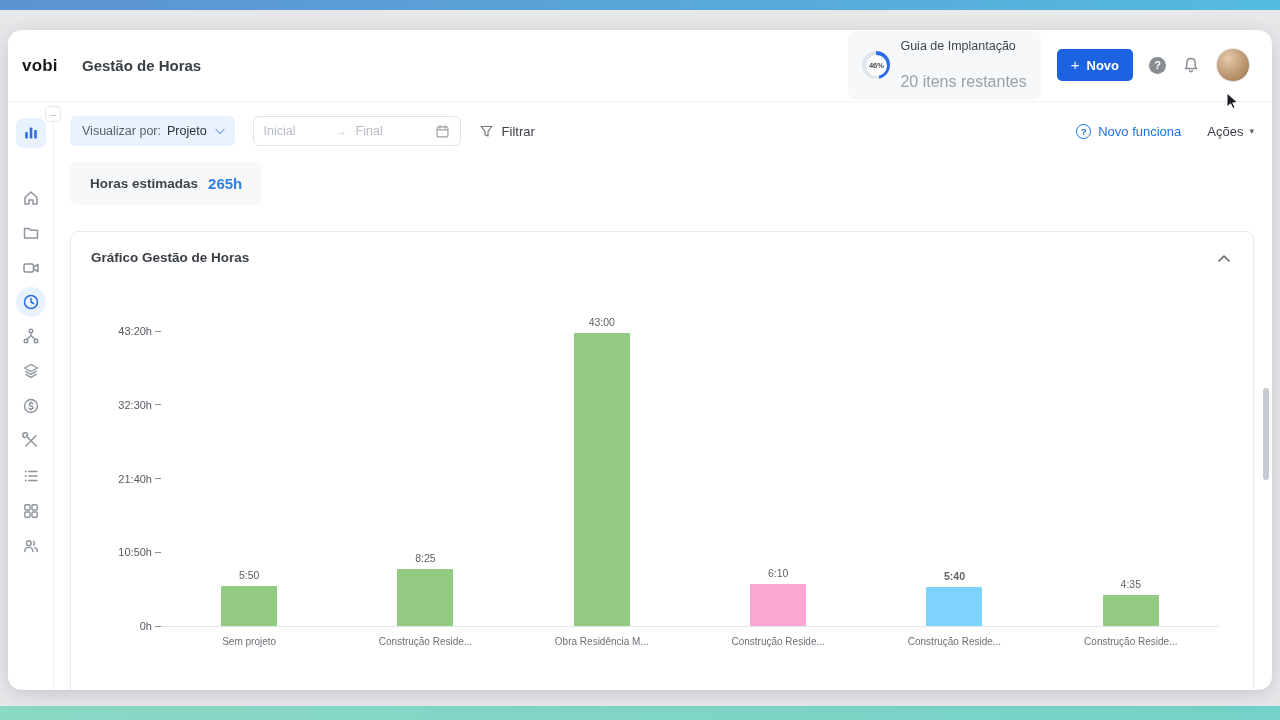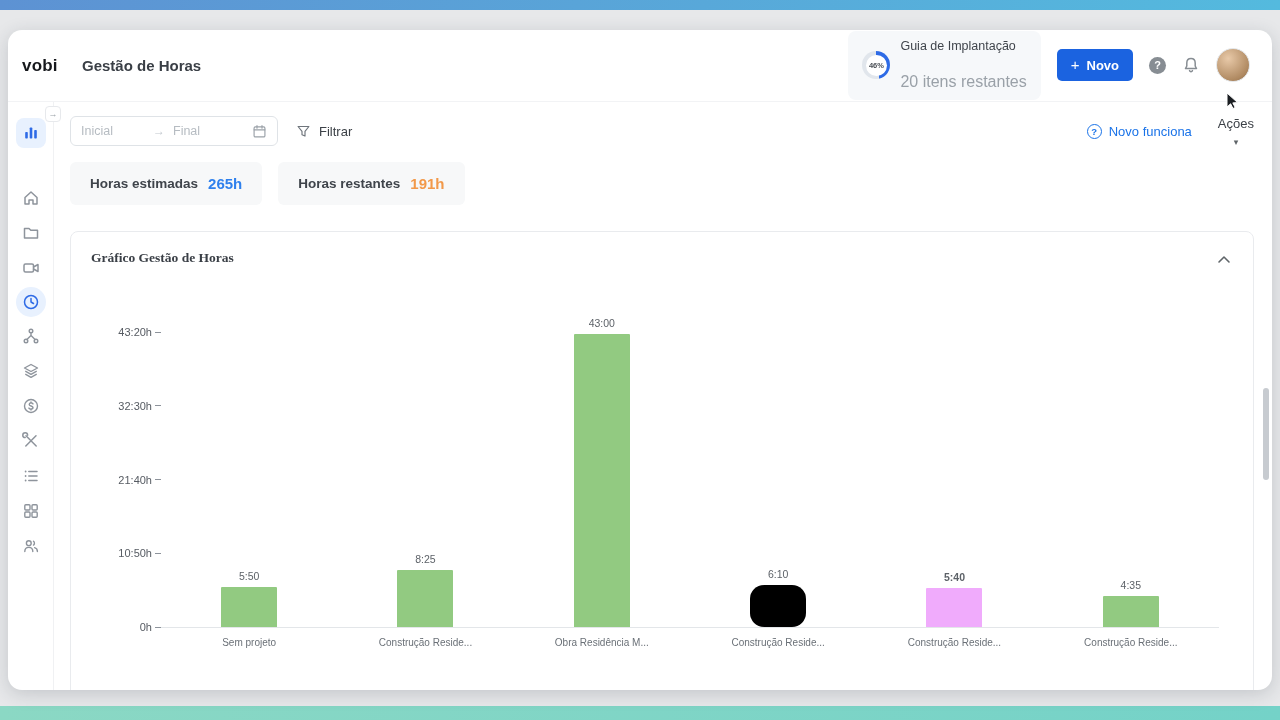--- a/index.html
+++ b/index.html
@@ -86,34 +86,34 @@
                 font-size: 13px; color: #3c4147; font-family: inherit; cursor: pointer; }
   .funnel { color: #6f757c; display: flex; }
 
   .toolbar-right { margin-left: auto; display: flex; align-items: center; gap: 26px; }
   .how-link { color: #1a73e8; font-size: 13px; display: flex; align-items: center; gap: 7px;
               text-decoration: none; cursor: pointer; }
   .q-circle { width: 15px; height: 15px; border-radius: 50%; border: 1.4px solid #1a73e8;
               color: #1a73e8; font-size: 9.5px; font-weight: 700; display: flex;
               align-items: center; justify-content: center; }
   .actions-btn { background: none; border: none; font-size: 13px; color: #3c4147;
-                 font-family: inherit; display: flex; align-items: center; gap: 6px; cursor: pointer; flex-direction: column; }
+                 font-family: inherit; display: flex; align-items: center; gap: 6px; cursor: pointer; }
   .caret { font-size: 9px; color: #5f6569; }
 
   
   .stats-row { display: flex; gap: 16px; margin-top: 8px; flex: none; }
   .stat-card { background: #f7f8f9; border-radius: 6px; padding: 13px 20px;
                display: flex; align-items: center; gap: 10px; }
   .stat-label { font-size: 13.5px; font-weight: 700; color: #3f444b; }
   .stat-value { font-size: 15px; font-weight: 700; }
 
   
   .chart-card { margin-top: 26px; border: 1px solid #e9ebee; border-radius: 8px;
                 padding: 18px 20px 28px; height: 530px; flex: none; }
-  .chart-head { display: flex; align-items: flex-end; justify-content: space-between; font-family: Liberation Serif, serif; }
+  .chart-head { display: flex; align-items: flex-end; justify-content: space-between; }
   .chart-title { font-size: 13.5px; font-weight: 700; color: #3a3f46; }
   .collapse-btn { background: none; border: none; color: #5f6569; cursor: pointer;
                   display: flex; padding: 2px; }
 
   .chart-plot { position: relative; height: 296px; margin: 66px 14px 0 70px;
                 border-bottom: 1px solid #e3e6e9; }
   .ytick { position: absolute; left: -70px; width: 70px; transform: translateY(50%);
            display: flex; align-items: center; justify-content: flex-end; gap: 3px;
            font-size: 11px; color: #565b62; }
   .ymark { width: 6px; height: 1px; background: #8d939b; }
@@ -263,20 +263,29 @@
               <path d="M2.8 14.5 C2.8 12 4.6 10.4 6.8 10.4 C9 10.4 10.8 12 10.8 14.5"></path>
               <path d="M11.5 4.3 A2.4 2.4 0 0 1 11.5 8.1 M12.6 10.6 C14.4 11.1 15.4 12.6 15.4 14.5"></path>
             </svg>
           </span>
         </nav>
       </aside>
 
       <main class="main">
 
         <div class="toolbar">
+          <div class="viewby">
+            <span class="vb-label">Visualizar por:</span>
+            <span class="vb-value">Projeto</span>
+            <span class="vb-chevron">
+              <svg width="10" height="7" viewBox="0 0 10 7" fill="none" stroke="currentColor" stroke-width="1.4" stroke-linecap="round" stroke-linejoin="round">
+                  <path d="M1 1.5 L5 5.5 L9 1.5"></path>
+                </svg>
+            </span>
+          </div>
 
           <div class="date-range">
             <input placeholder="Inicial" style="">
             <span class="dr-arrow">→</span>
             <input placeholder="Final" style="">
             <span class="cal-icon">
               <svg width="15" height="15" viewBox="0 0 18 18" fill="none" stroke="currentColor" stroke-width="1.4" stroke-linecap="round">
                 <rect x="2.5" y="3.5" width="13" height="12" rx="1.5"></rect>
                 <path d="M2.5 7 H15.5 M6 2 V5 M12 2 V5"></path>
               </svg>
@@ -301,24 +310,20 @@
               <span>Ações</span>
               <span class="caret">▾</span>
             </button>
           </div>
         </div>
 
         <div class="stats-row">
           <div class="stat-card">
             <span class="stat-label">Horas estimadas</span>
             <span class="stat-value" style="color: rgb(47, 128, 237);">265h</span>
-          </div>
-          <div class="stat-card">
-            <span class="stat-label">Horas restantes</span>
-            <span class="stat-value" style="color: rgb(242, 153, 74);">191h</span>
           </div>
         </div>
 
         <section class="chart-card">
           <div class="chart-head">
             <h2 class="chart-title">Gráfico Gestão de Horas</h2>
             <button class="collapse-btn">
               <svg width="14" height="10" viewBox="0 0 14 10" fill="none" stroke="currentColor" stroke-width="1.6" stroke-linecap="round" stroke-linejoin="round">
                   <path d="M2 8 L7 3 L12 8"></path>
                 </svg>
@@ -358,27 +363,27 @@
                   </div>
                   <span class="cat-label">Construção Reside...</span>
                 </div>
                 <div class="slot">
                   <div class="bar" style="height: 99.2308%; background: rgb(146, 202, 129);">
                     <span class="bar-value">43:00</span>
                   </div>
                   <span class="cat-label">Obra Residência M...</span>
                 </div>
                 <div class="slot">
-                  <div class="bar" style="height: 14.2308%; background: #000000; border-radius: 14px;">
+                  <div class="bar" style="height: 14.2308%; background: #f9a8d4;">
                     <span class="bar-value">6:10</span>
                   </div>
                   <span class="cat-label">Construção Reside...</span>
                 </div>
                 <div class="slot">
-                  <div class="bar" style="height: 13.0769%; background: #f0abfc; font-weight: bold;">
+                  <div class="bar" style="height: 13.0769%; background: #7dd3fc; font-weight: bold;">
                     <span class="bar-value">5:40</span>
                   </div>
                   <span class="cat-label">Construção Reside...</span>
                 </div>
                 <div class="slot">
                   <div class="bar" style="height: 10.5769%; background: rgb(146, 202, 129);">
                     <span class="bar-value">4:35</span>
                   </div>
                   <span class="cat-label">Construção Reside...</span>
                 </div>

